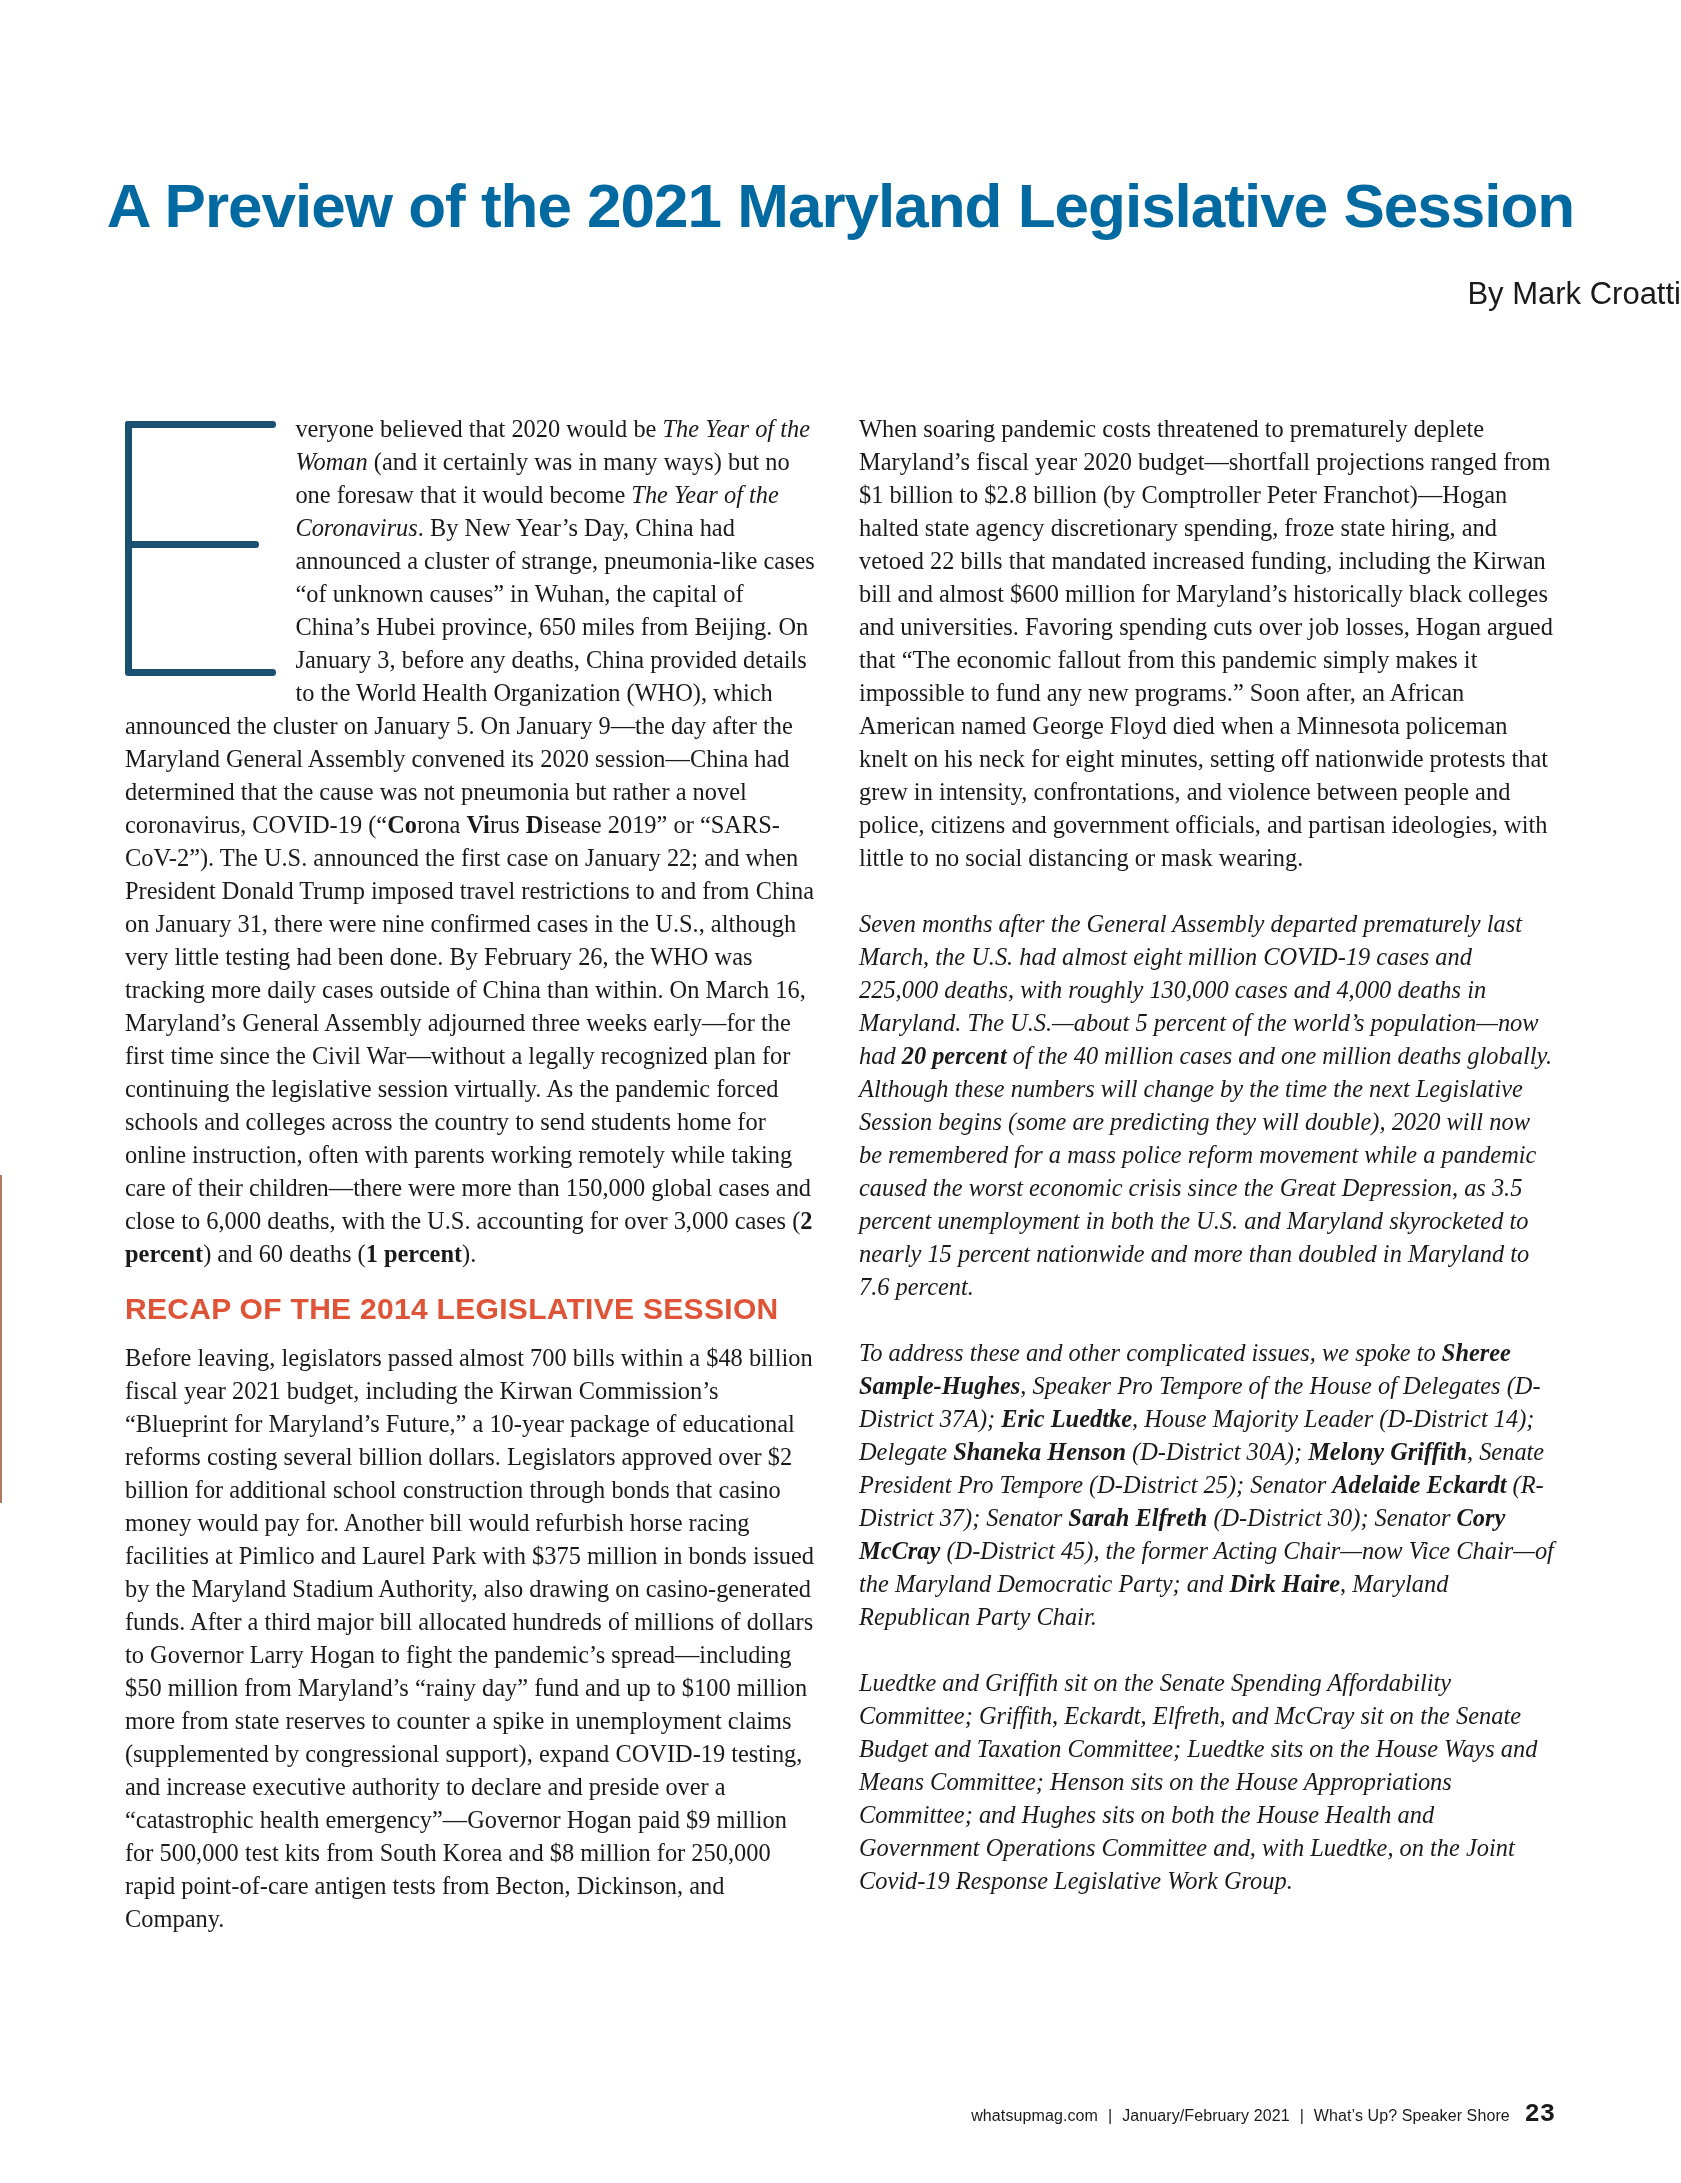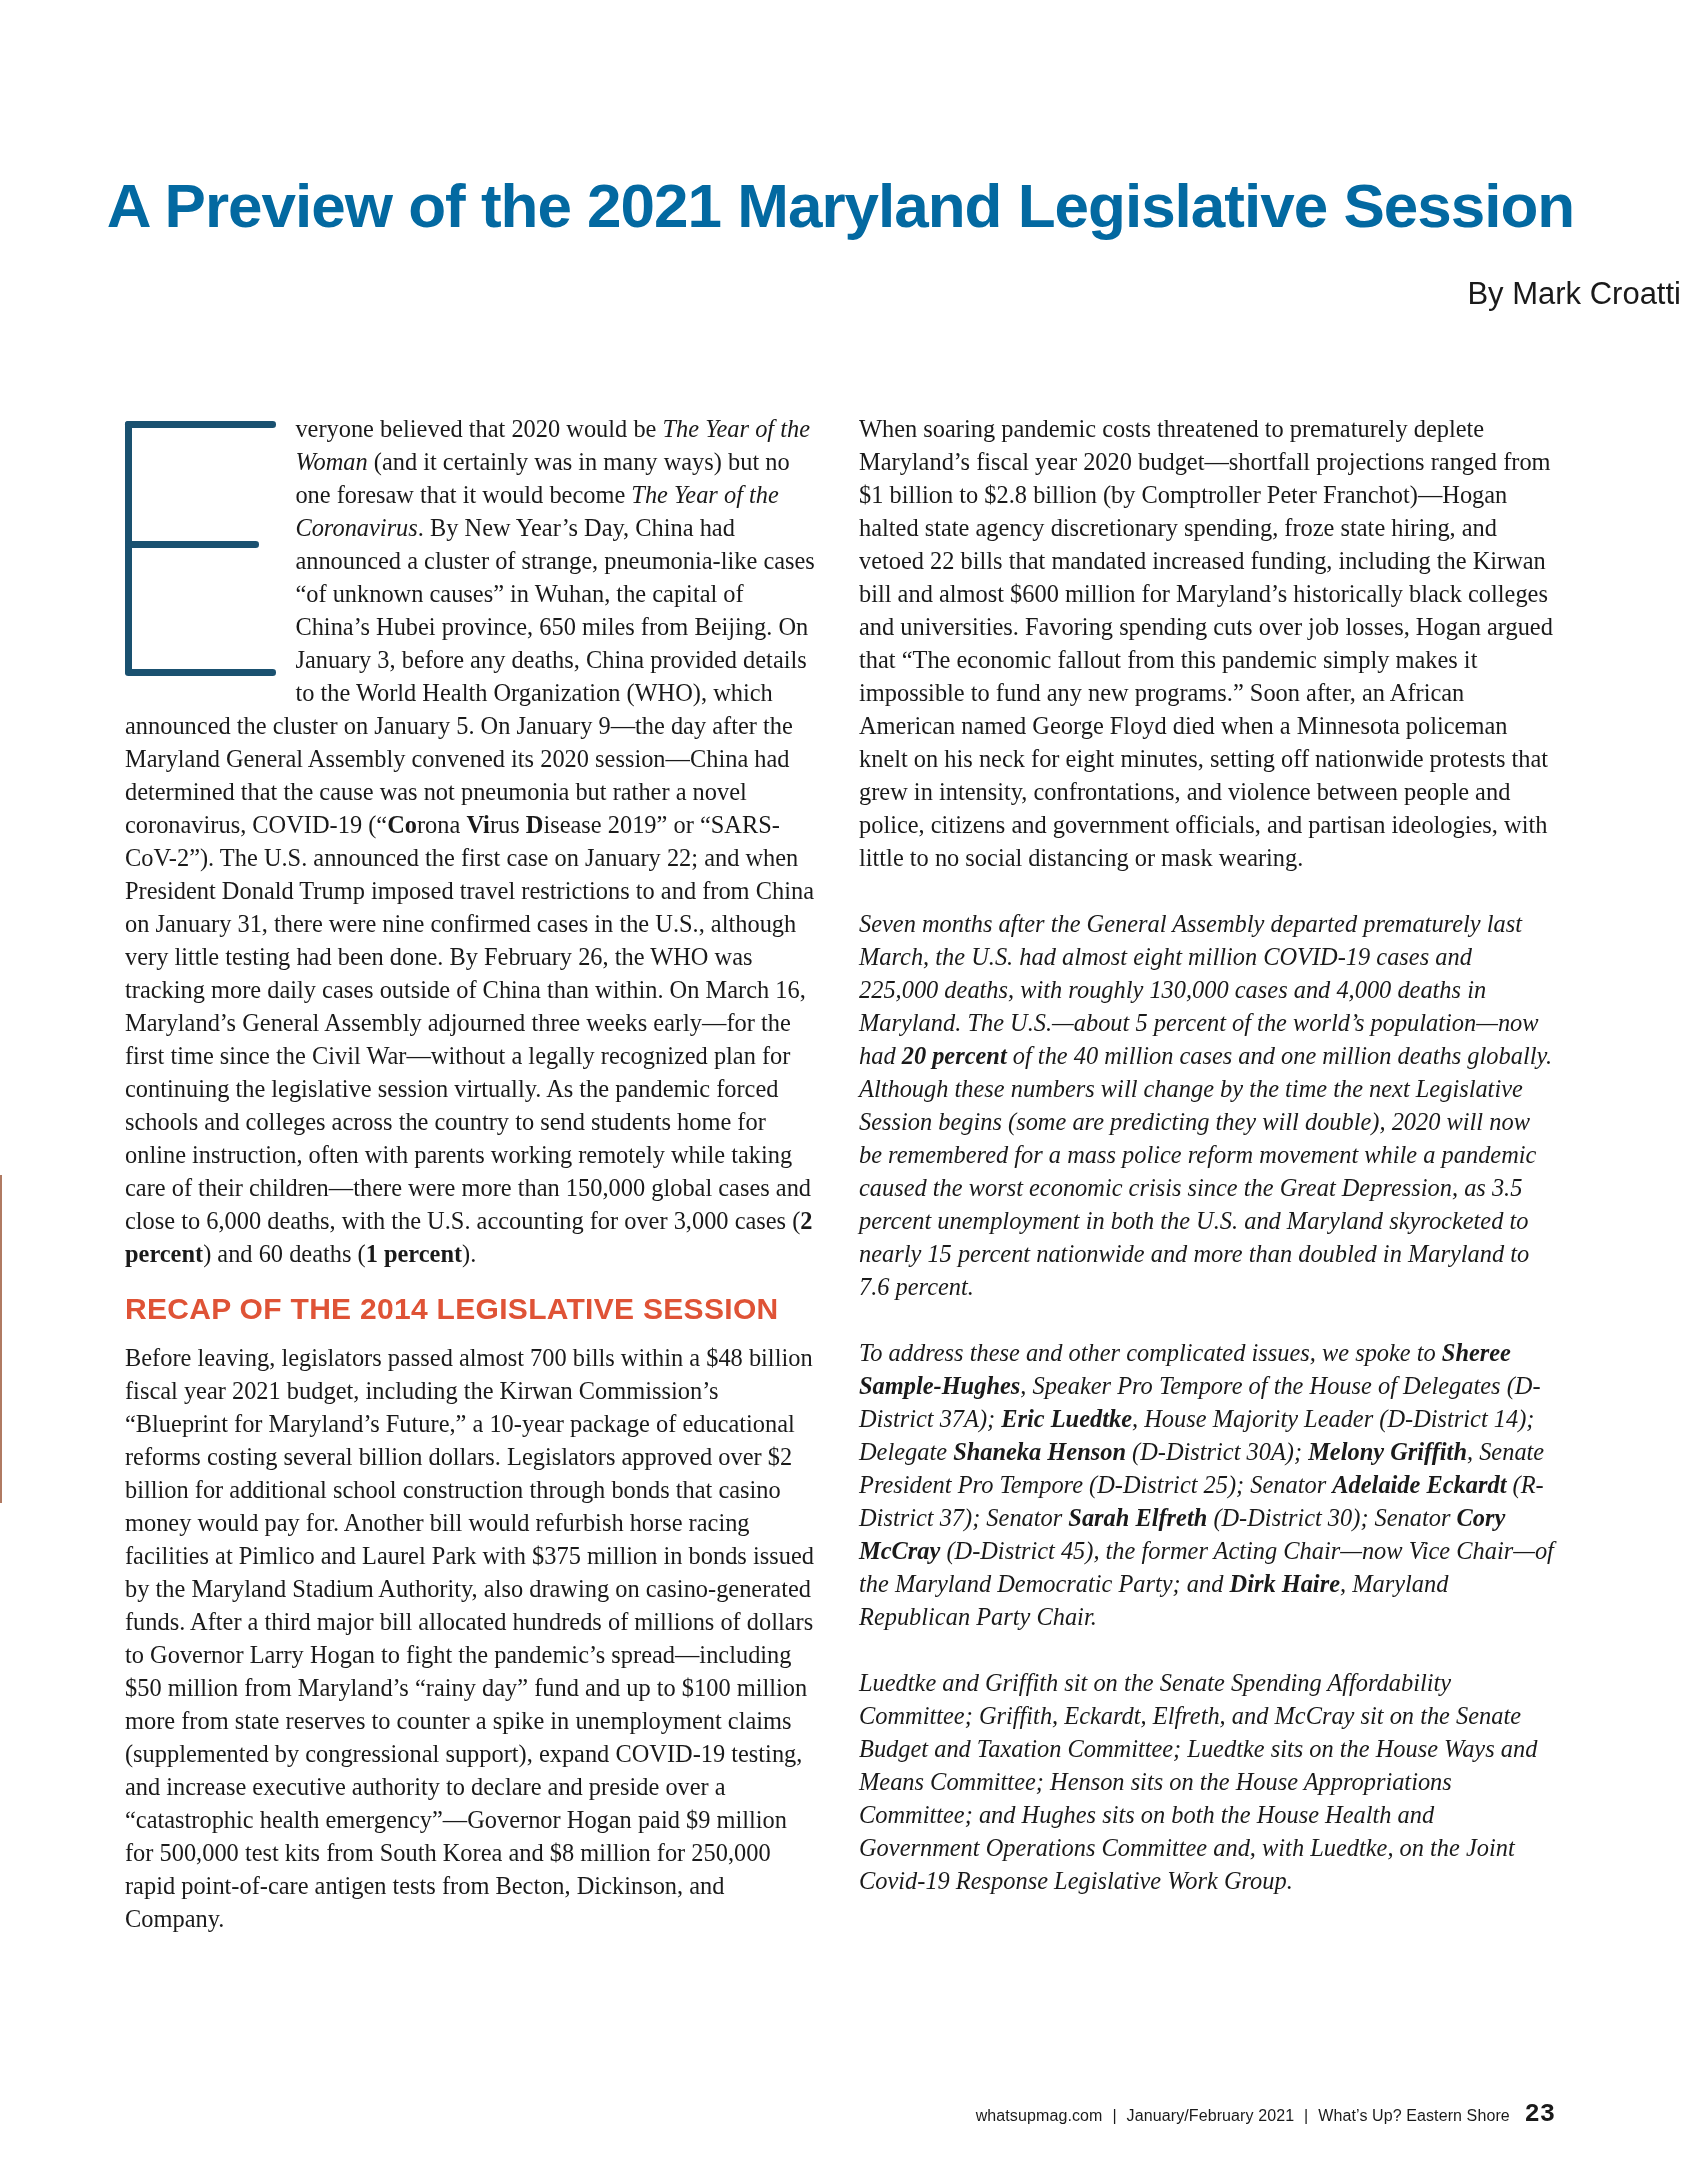--- a/index.html
+++ b/index.html
@@ -120,17 +120,17 @@
   <p class="gap"><span>To address these and other complicated issues, we spoke to </span><b>Sheree Sample-Hughes</b><span>, Speaker Pro Tempore of the House of Delegates (D-District 37A); </span><b>Eric Luedtke</b><span>, House Majority Leader (D-District 14); Delegate </span><b>Shaneka Henson</b><span> (D-District 30A); </span><b>Melony Griffith</b><span>, Senate President Pro Tempore (D-District 25); Senator </span><b>Adelaide Eckardt</b><span> (R-District 37); Senator </span><b>Sarah Elfreth</b><span> (D-District 30); Senator </span><b>Cory McCray</b><span> (D-District 45), the former Acting Chair—now Vice Chair—of the Maryland Democratic Party; and </span><b>Dirk Haire</b><span>, Maryland Republican Party Chair.</span></p>
   <p class="gap">Luedtke and Griffith sit on the Senate Spending Affordability Committee; Griffith, Eckardt, Elfreth, and McCray sit on the Senate Budget and Taxation Committee; Luedtke sits on the House Ways and Means Committee; Henson sits on the House Appropriations Committee; and Hughes sits on both the House Health and Government Operations Committee and, with Luedtke, on the Joint Covid-19 Response Legislative Work Group.</p>
 </div>
 
 <div class="footer">
   <span class="meta">
     <span>whatsupmag.com</span>
     <span class="sep">|</span>
     <span>January/February 2021</span>
     <span class="sep">|</span>
-    <span>What’s Up? Eastern Shore</span>
+    <span>What’s Up? Speaker Shore</span>
   </span>
   <span class="page-num">23</span>
 </div>
 
 
 </body></html>

